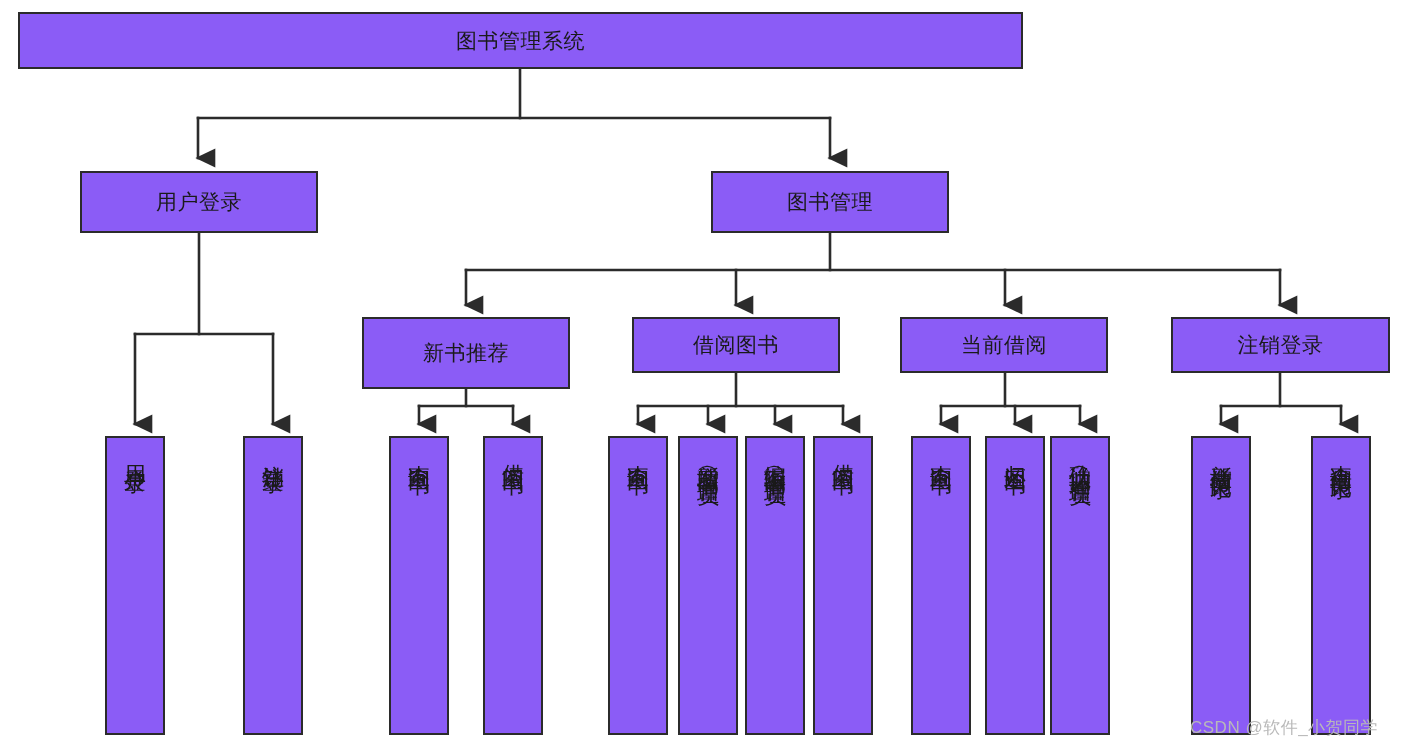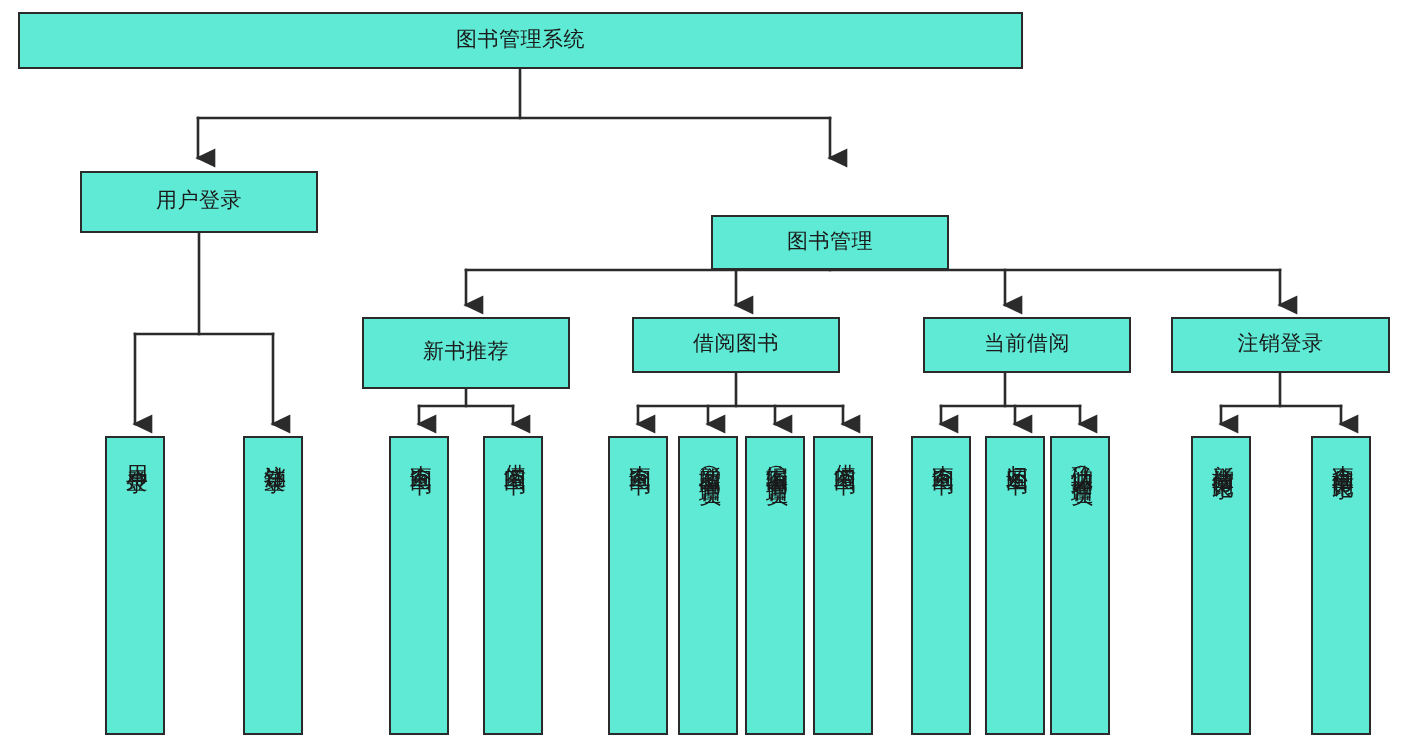--- a/index.html
+++ b/index.html
@@ -23,27 +23,26 @@
     left: 0;
     top: 0;
     width: 1405px;
     height: 747px;
     pointer-events: none;
   }
   .node {
     position: absolute;
     box-sizing: border-box;
     border: 2.5px solid #2b2b2b;
-    background: #5eead4;
+    background: #8b5cf6;
     display: flex;
     align-items: center;
     justify-content: center;
     color: #1a1a1a;
     z-index: 2;
-    font-family: Liberation Mono, monospace;
   }
   .node-label {
     display: block;
     text-align: center;
     line-height: 1.12;
     white-space: nowrap;
     color: #1a1a1a;
   }
   .node.horizontal .node-label {
     font-size: 21px;
@@ -130,32 +129,32 @@
   </svg>
 
   <div class="node root horizontal" id="node-root" style="left: 18px; top: 12px; width: 1005px; height: 57px;">
     <span class="node-label">图书管理系统</span>
   </div>
 
   <div id="level2-container">
       <div class="node horizontal" style="left: 80px; top: 171px; width: 238px; height: 62px;">
         <span class="node-label">用户登录</span>
       </div>
-      <div class="node horizontal" style="left: 711px; top: 171px; width: 238px; height: 55px; margin-top: 44px;">
+      <div class="node horizontal" style="left: 711px; top: 171px; width: 238px; height: 62px;">
         <span class="node-label">图书管理</span>
       </div>
     </div>
   <div id="level3-container">
       <div class="node horizontal" style="left: 362px; top: 317px; width: 208px; height: 72px;">
         <span class="node-label">新书推荐</span>
       </div>
       <div class="node horizontal" style="left: 632px; top: 317px; width: 208px; height: 56px;">
         <span class="node-label">借阅图书</span>
       </div>
-      <div class="node horizontal" style="left: 923px; top: 317px; width: 208px; height: 56px;">
+      <div class="node horizontal" style="left: 900px; top: 317px; width: 208px; height: 56px;">
         <span class="node-label">当前借阅</span>
       </div>
       <div class="node horizontal" style="left: 1171px; top: 317px; width: 219px; height: 56px;">
         <span class="node-label">注销登录</span>
       </div>
     </div>
   <div id="leaf-container">
       <div class="node vertical" style="left: 105px; top: 436px; width: 60px; height: 299px;">
         <span class="node-label">用户登录</span>
       </div>
@@ -190,13 +189,14 @@
         <span class="node-label">确认归还（管理员）</span>
       </div>
       <div class="node vertical" style="left: 1191px; top: 436px; width: 60px; height: 299px;">
         <span class="node-label">新增借阅记录</span>
       </div>
       <div class="node vertical" style="left: 1311px; top: 436px; width: 60px; height: 299px;">
         <span class="node-label">查询借阅记录</span>
       </div>
     </div>
 
+  <div class="watermark" style="left:1190px; top:716px;">CSDN @软件_小贺同学</div>
 </div>
 
 </body></html>

